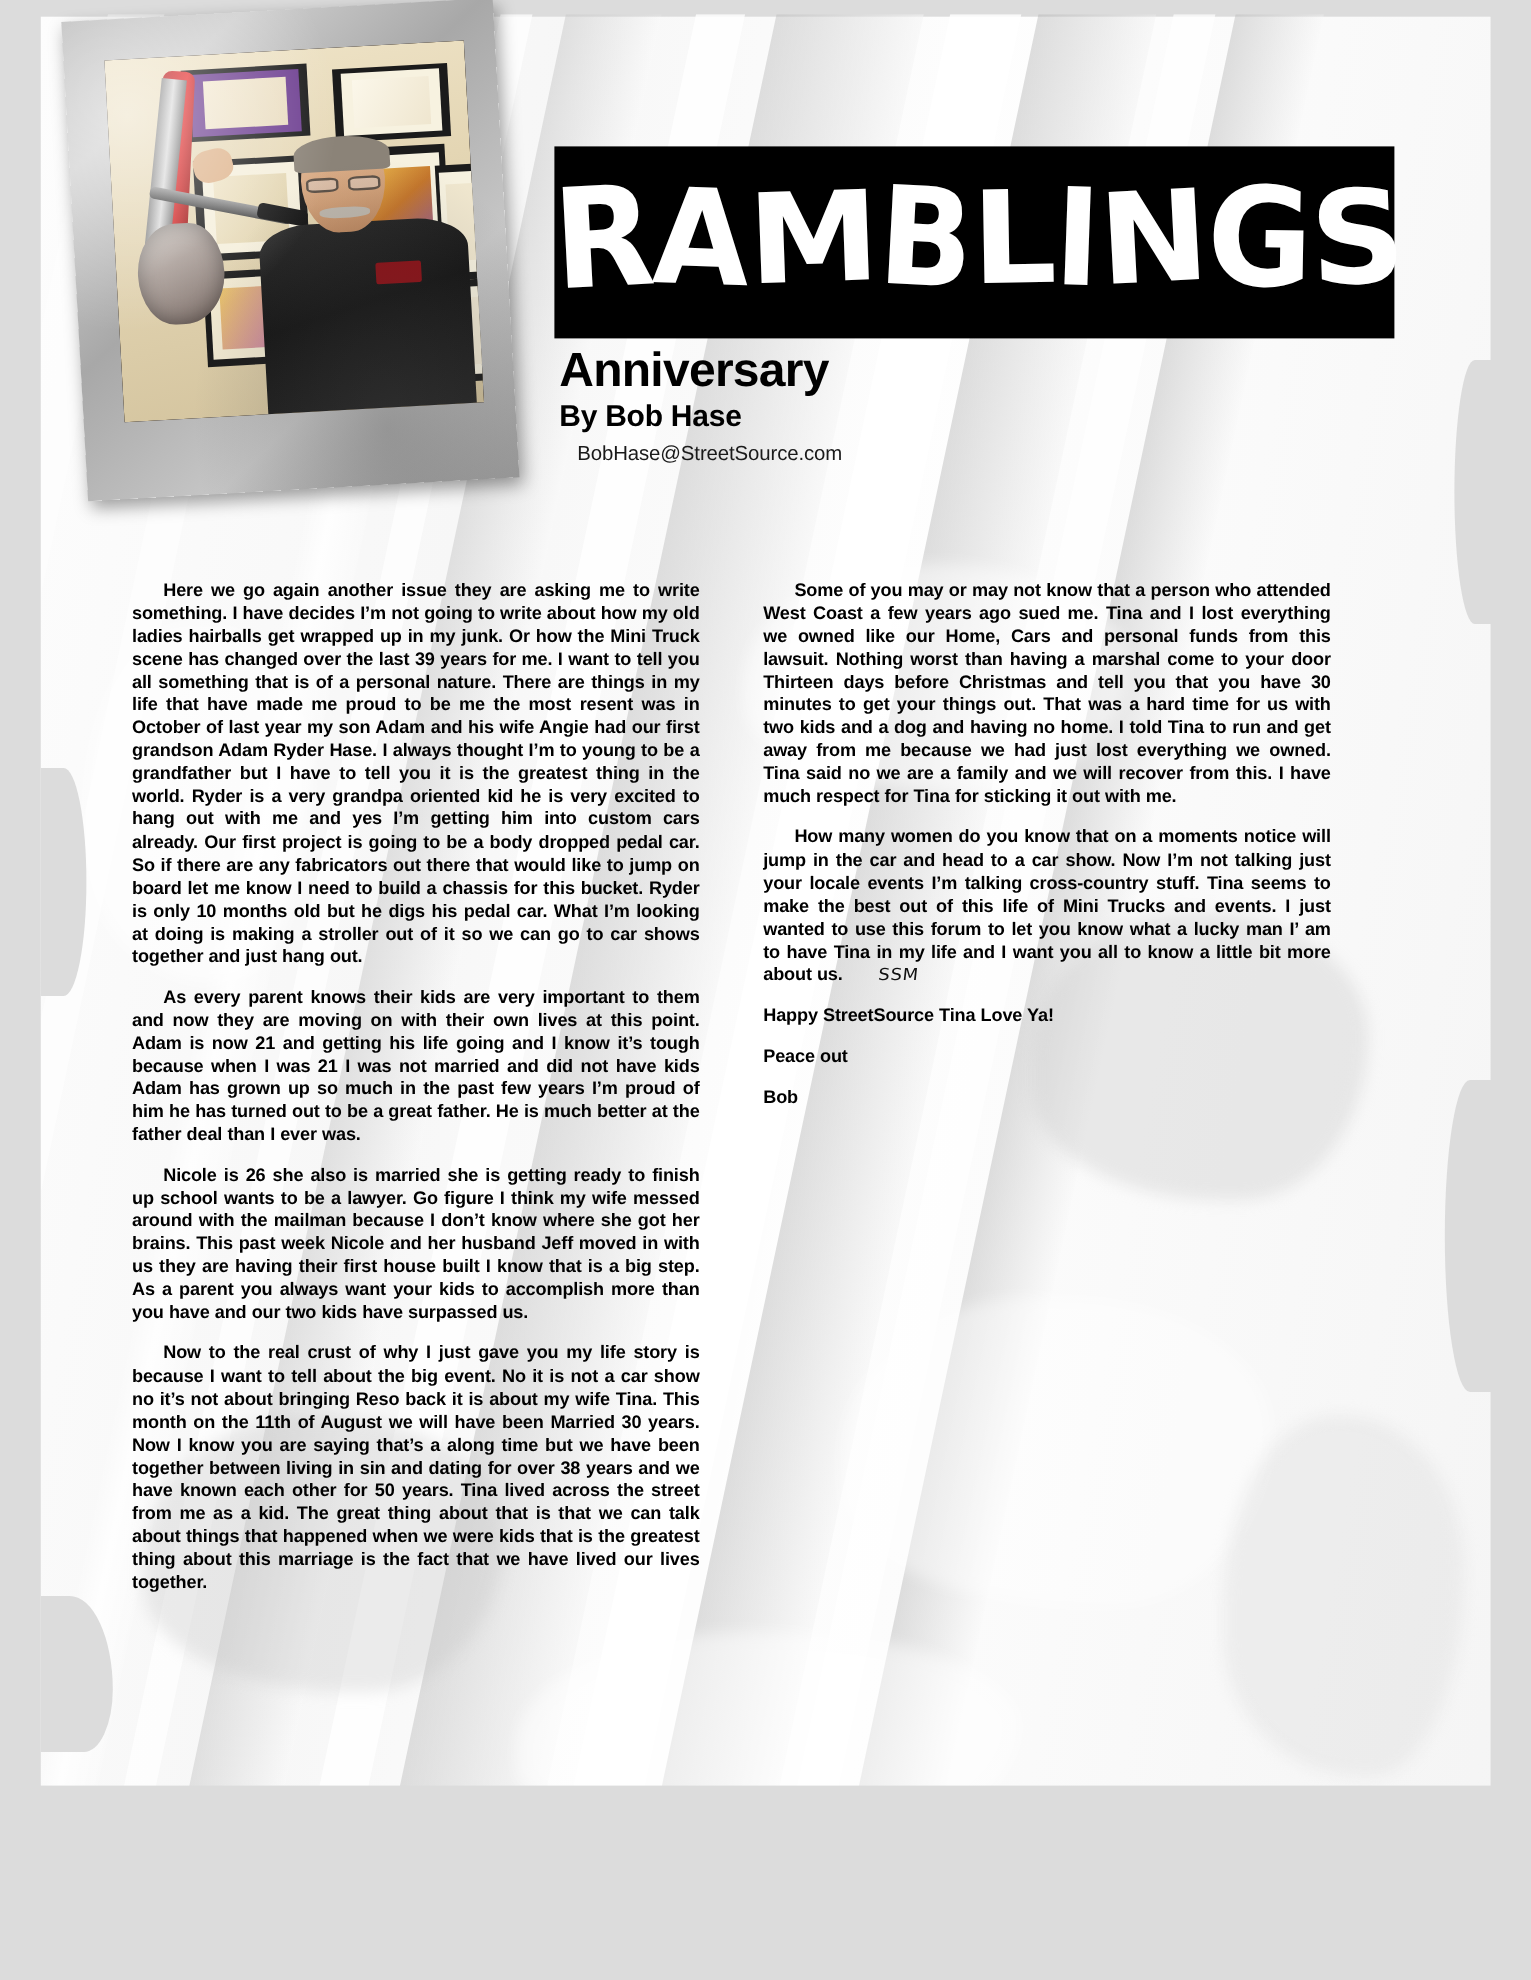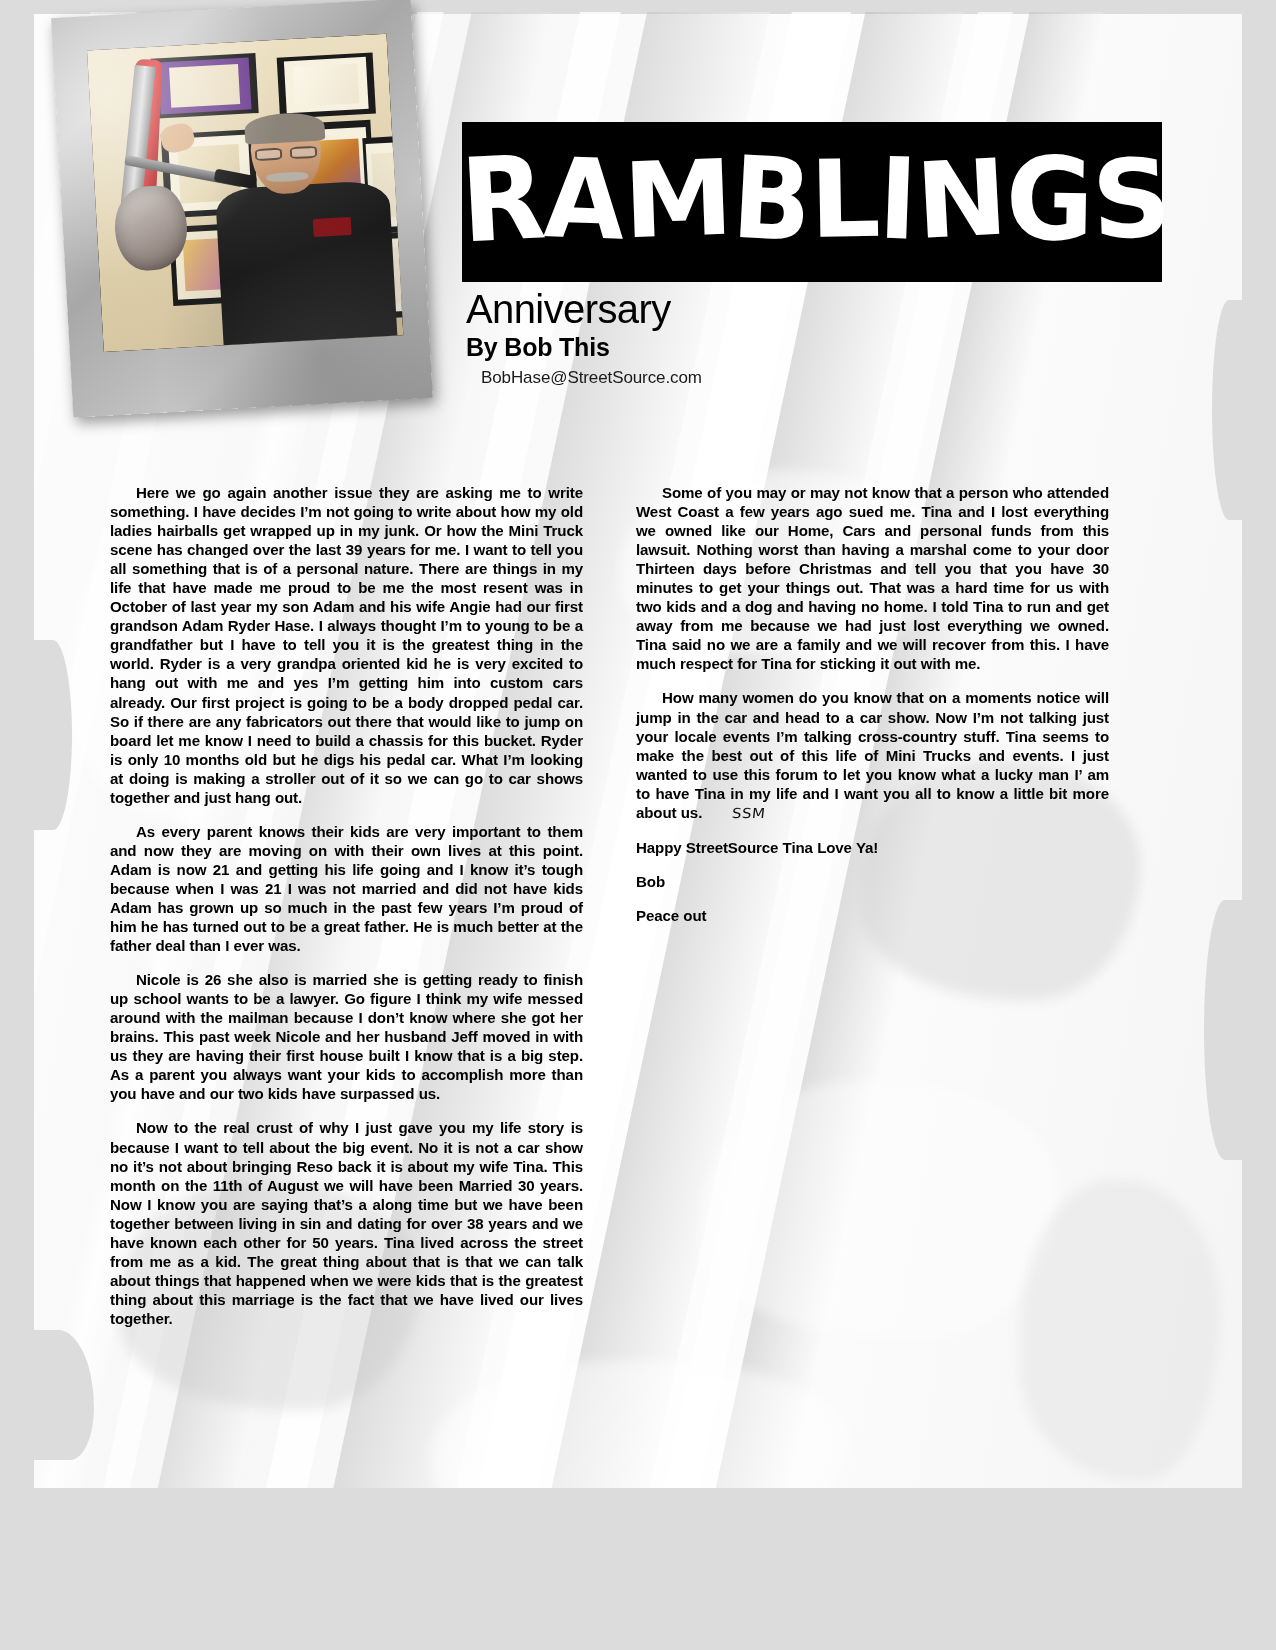--- a/index.html
+++ b/index.html
@@ -178,21 +178,21 @@
     display:inline-block;
   }
 
   
   #title-block {
     position:absolute;
     left:466px; top:288px;
     width:560px;
   }
   #article-title {
-    font-size:40px; font-weight:normal; color:#000;
+    font-size:40px; font-weight:bold; color:#000;
     letter-spacing:-0.6px; line-height:1.06;
   }
   #article-byline {
     font-size:25px; font-weight:bold; color:#000;
     margin-top:3px; letter-spacing:-0.2px;
   }
   #article-email {
     font-size:17px; color:#1a1a1a;
     margin-top:6px; margin-left:15px; letter-spacing:-0.1px;
   }
@@ -328,35 +328,35 @@
   </div>
 
   <div id="banner">
     <div id="banner-title">
       <span style="transform:rotate(-3deg) scale(1.02,1.08);">R</span><span style="transform:rotate(2deg) scale(0.97,1.03);">A</span><span style="transform:rotate(-2deg) scale(1.03,0.97);">M</span><span style="transform:rotate(3deg) scale(0.96,1.06);">B</span><span style="transform:rotate(-1deg) scale(1.04,1.0);">L</span><span style="transform:rotate(2deg) scale(0.95,1.05);">I</span><span style="transform:rotate(-3deg) scale(1.02,0.98);">N</span><span style="transform:rotate(1deg) scale(1.0,1.07);">G</span><span style="transform:rotate(-2deg) scale(1.03,1.01);">S</span>
     </div>
   </div>
 
   <div id="title-block">
     <div id="article-title">Anniversary</div>
-    <div id="article-byline">By Bob This</div>
+    <div id="article-byline">By Bob Hase</div>
     <div id="article-email">BobHase@StreetSource.com</div>
   </div>
 
   <div id="columns">
 
     <div class="col">
       <p>Here we go again another issue they are asking me to write something. I have decides I’m not going to write about how my old ladies hairballs get wrapped up in my junk. Or how the Mini Truck scene has changed over the last 39 years for me. I want to tell you all something that is of a personal nature. There are things in my life that have made me proud to be me the most resent was in October of last year my son Adam and his wife Angie had our first grandson Adam Ryder Hase. I always thought I’m to young to be a grandfather but I have to tell you it is the greatest thing in the world. Ryder is a very grandpa oriented kid he is very excited to hang out with me and yes I’m getting him into custom cars already. Our first project is going to be a body dropped pedal car. So if there are any fabricators out there that would like to jump on board let me know I need to build a chassis for this bucket. Ryder is only 10 months old but he digs his pedal car. What I’m looking at doing is making a stroller out of it so we can go to car shows together and just hang out.</p>
       <p>As every parent knows their kids are very important to them and now they are moving on with their own lives at this point. Adam is now 21 and getting his life going and I know it’s tough because when I was 21 I was not married and did not have kids Adam has grown up so much in the past few years I’m proud of him he has turned out to be a great father. He is much better at the father deal than I ever was.</p>
       <p>Nicole is 26 she also is married she is getting ready to finish up school wants to be a lawyer. Go figure I think my wife messed around with the mailman because I don’t know where she got her brains. This past week Nicole and her husband Jeff moved in with us they are having their first house built I know that is a big step. As a parent you always want your kids to accomplish more than you have and our two kids have surpassed us.</p>
       <p>Now to the real crust of why I just gave you my life story is because I want to tell about the big event. No it is not a car show no it’s not about bringing Reso back it is about my wife Tina. This month on the 11th of August we will have been Married 30 years. Now I know you are saying that’s a along time but we have been together between living in sin and dating for over 38 years and we have known each other for 50 years. Tina lived across the street from me as a kid. The great thing about that is that we can talk about things that happened when we were kids that is the greatest thing about this marriage is the fact that we have lived our lives together.</p>
     </div>
 
     <div class="col">
       <p>Some of you may or may not know that a person who attended West Coast a few years ago sued me. Tina and I lost everything we owned like our Home, Cars and personal funds from this lawsuit. Nothing worst than having a marshal come to your door Thirteen days before Christmas and tell you that you have 30 minutes to get your things out. That was a hard time for us with two kids and a dog and having no home. I told Tina to run and get away from me because we had just lost everything we owned. Tina said no we are a family and we will recover from this. I have much respect for Tina for sticking it out with me.</p>
       <p><span>How many women do you know that on a moments notice will jump in the car and head to a car show. Now I’m not talking just your locale events I’m talking cross-country stuff. Tina seems to make the best out of this life of Mini Trucks and events. I just wanted to use this forum to let you know what a lucky man I’ am to have Tina in my life and I want you all to know a little bit more about us. </span><span class="sig-mark">SSM</span></p>
       <p class="signoff">Happy StreetSource Tina Love Ya!</p>
+      <p class="signoff">Peace out</p>
       <p class="signoff">Bob</p>
-      <p class="signoff">Peace out</p>
     </div>
 
   </div>
 </div>
 
 </body></html>

